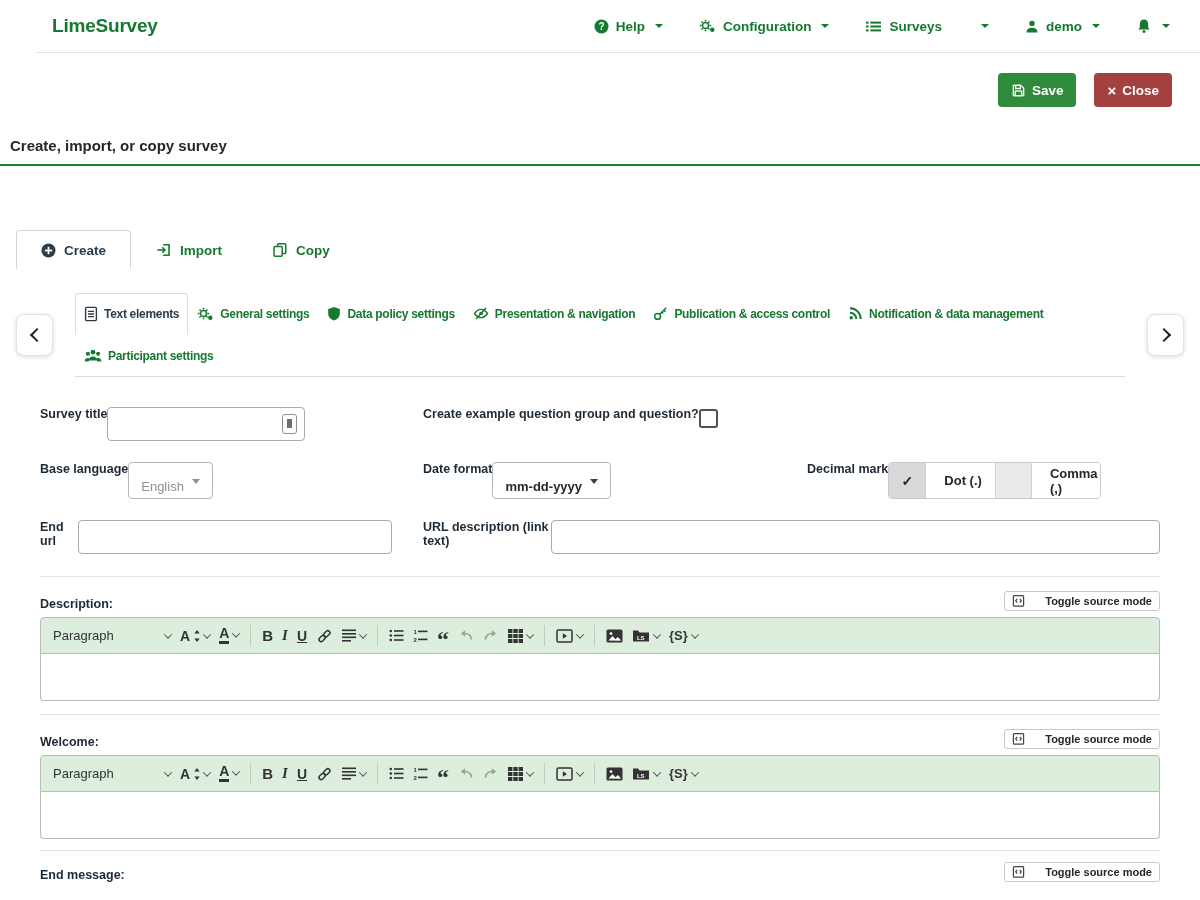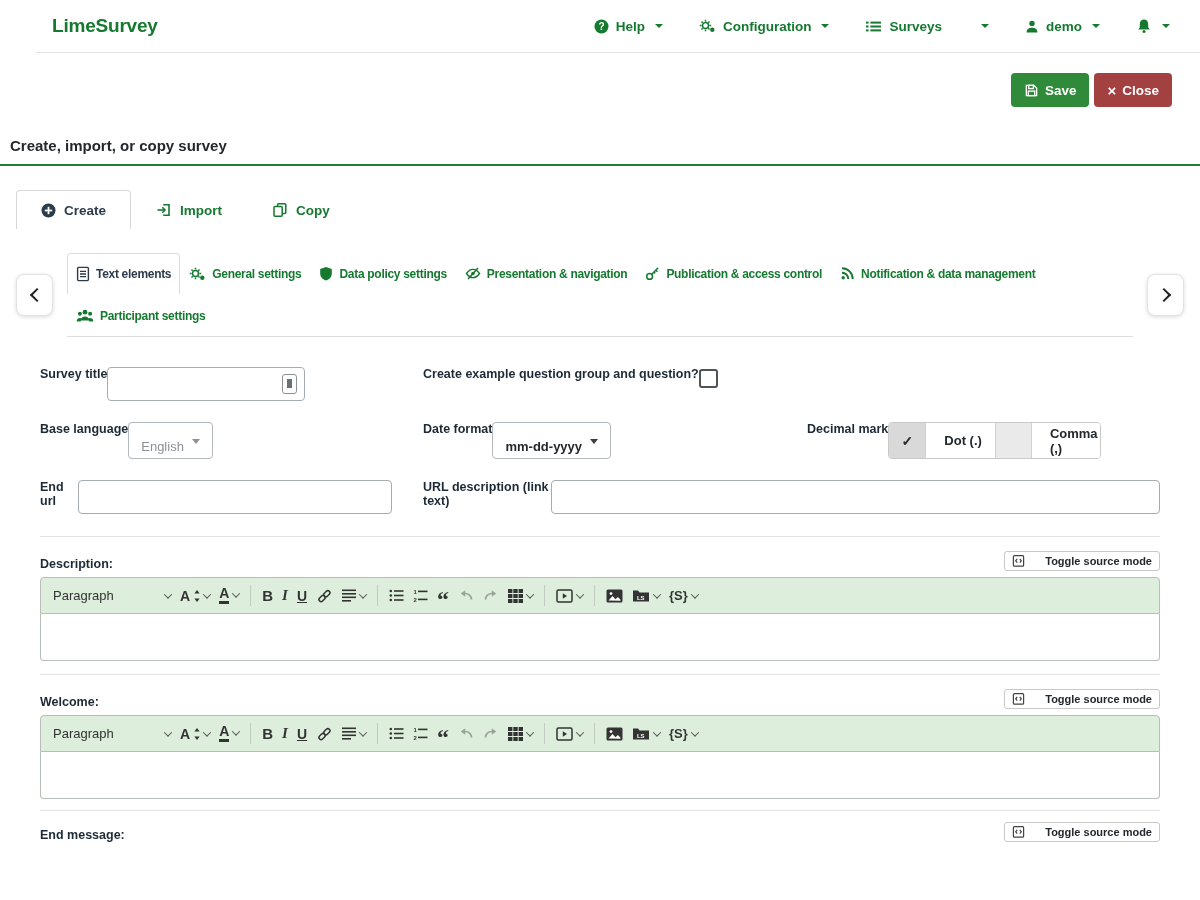--- a/index.html
+++ b/index.html
@@ -11,42 +11,42 @@
     padding:0 30px 0 16px; border-bottom:1px solid #e3e3e3; background:#fff;margin-left:36px; }
   .brand { color:#15792f; font-size:19px; font-weight:bold; letter-spacing:-0.2px; cursor:pointer; }
   .nav-items { display:flex; align-items:center; gap:36px; }
   .nav-item { display:inline-flex; align-items:center; gap:7px; color:#15792f;
     font-size:13.5px; font-weight:bold; cursor:pointer; }
   .nav-item svg { display:block; }
   .caret { width:0; height:0; border-left:4px solid transparent; border-right:4px solid transparent;
     border-top:4.5px solid currentColor; display:inline-block; margin-left:3px; }
 
   
-  .action-row { display:flex; justify-content:flex-end; gap:5px; padding:20px 28px 0 0; }
+  .action-row { display:flex; justify-content:flex-end; gap:18px; padding:20px 28px 0 0; }
   .btn { display:inline-flex; align-items:center; gap:6px; height:34px; padding:0 13px;
     border-radius:4px; border:none; color:#fff; font-size:13.5px; font-weight:bold; cursor:pointer;
     font-family:"Liberation Sans", sans-serif; }
   .btn-save { background:#2f8b3a; }
   .btn-close { background:#a34040; }
   .close-x { font-size:15px; font-weight:bold; line-height:1; }
 
   
   .page-title { margin:30px 0 0 10px; font-size:15px; font-weight:bold; color:#23282d; }
   .green-rule { margin-top:10px; border-bottom:2px solid #1e7e34; }
 
   
   .main-tabs { display:flex; margin:24px 0 0 16px; align-items:stretch; }
   .main-tab { display:inline-flex; align-items:center; gap:8px; padding:11px 24px;
     font-size:13.5px; font-weight:bold; color:#15792f; cursor:pointer;
-    border:1px solid transparent; border-bottom:none; }
+    border:1px solid transparent; border-bottom:none;margin-top:40px; }
   .main-tab.active { color:#2c3b4a; background:#fff; border-color:#d8d8d8;
     border-radius:4px 4px 0 0; }
 
   
-  .subtab-row { display:flex; align-items:center; margin:24px 16px 0 16px; gap:14px; }
+  .subtab-row { display:flex; align-items:center; margin:24px 16px 0 16px; gap:22px; }
   .scroll-btn { width:37px; height:42px; background:#fff; border:1px solid #e2e2e2; border-radius:8px;
     box-shadow:0 1px 4px rgba(0,0,0,.14); display:flex; align-items:center; justify-content:center;
     cursor:pointer; flex:none; }
   .chevL { width:10px; height:10px; border-left:2.4px solid #222; border-bottom:2.4px solid #222;
     transform:rotate(45deg); margin-left:4px; }
   .chevR { width:10px; height:10px; border-right:2.4px solid #222; border-bottom:2.4px solid #222;
     transform:rotate(-45deg); margin-right:4px; }
   .subtabs { flex:1; display:flex; flex-wrap:wrap; align-self:stretch; align-items:flex-start;
     border-bottom:1px solid #dcdcdc; list-style:none; }
   .subtab { display:inline-flex; align-items:center; gap:6px; padding:12px 8px;

